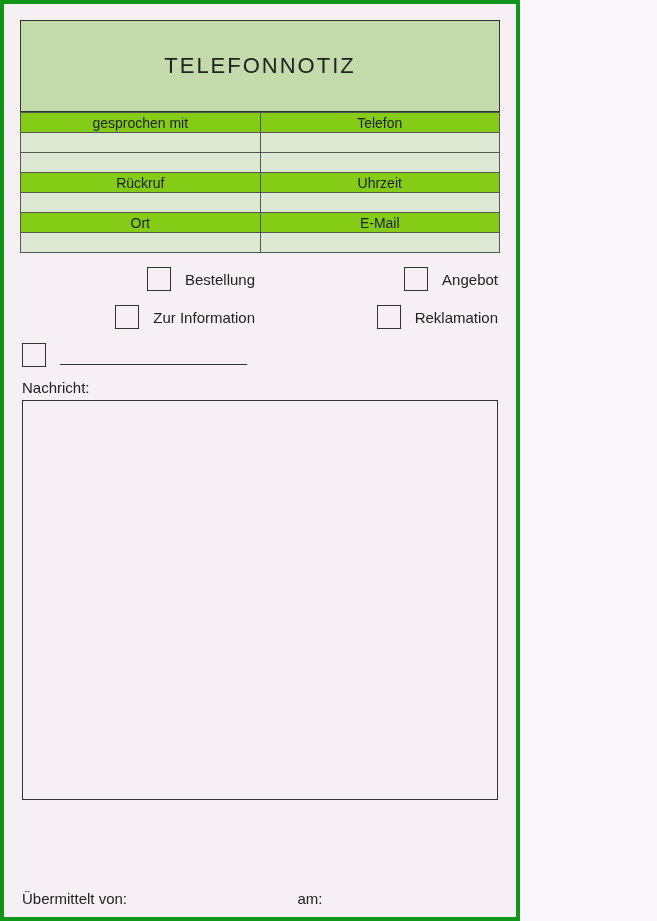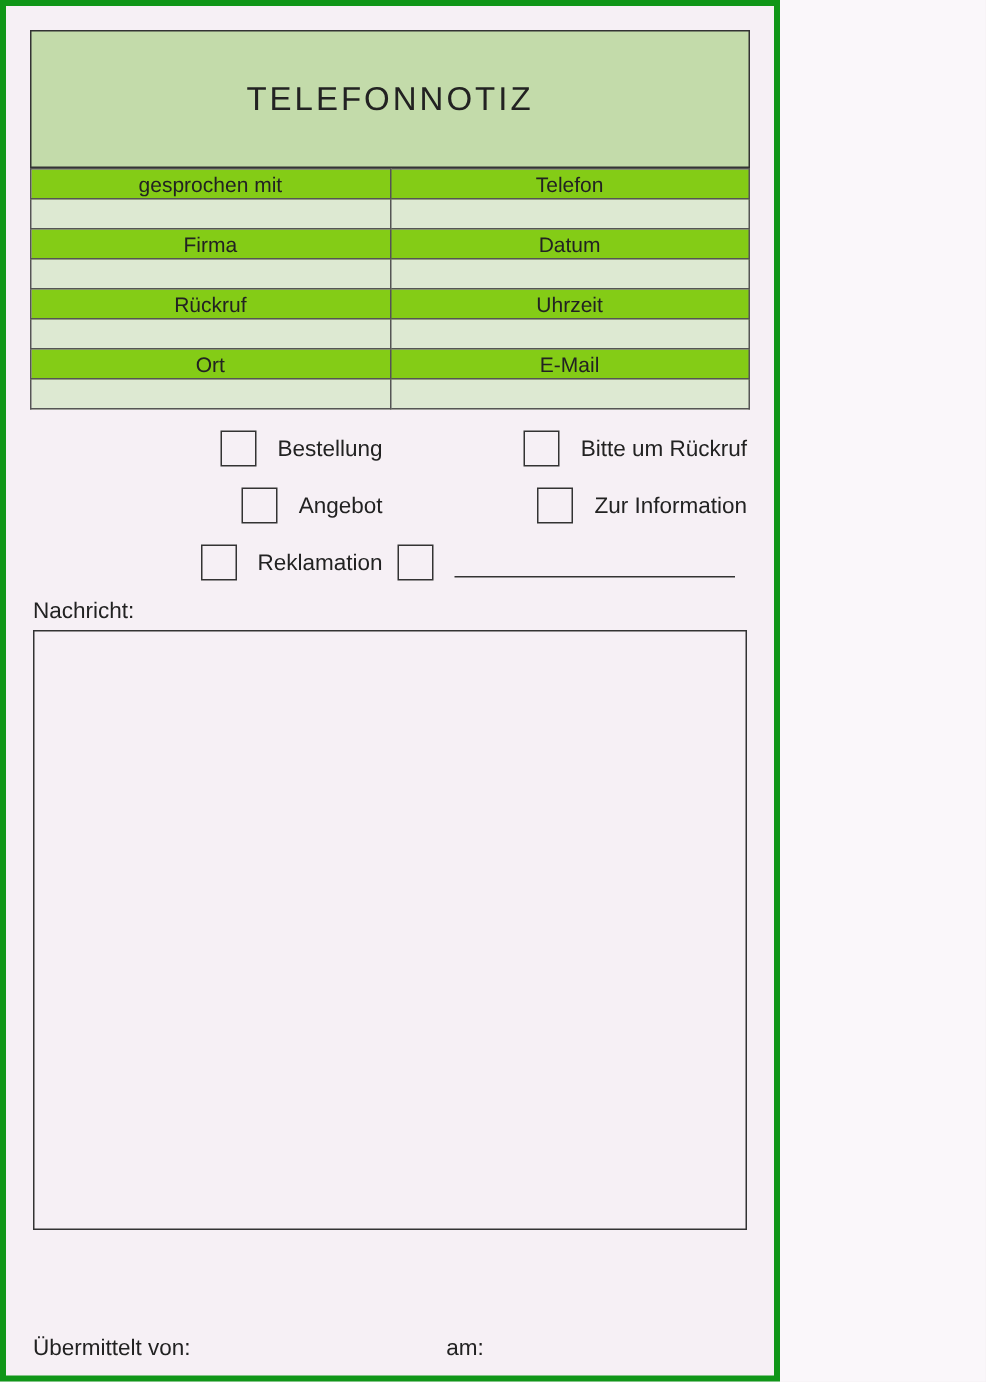--- a/index.html
+++ b/index.html
@@ -122,24 +122,20 @@
     <tbody>
         <tr>
       <td class="hdr">gesprochen mit</td>
       <td class="hdr">Telefon</td>
     </tr>
     <tr>
       <td class="val"></td>
       <td class="val"></td>
     </tr>
     <tr>
-      <td class="hdr">Firma</td>
-      <td class="hdr">Datum</td>
-    </tr>
-    <tr>
       <td class="val"></td>
       <td class="val"></td>
     </tr>
     <tr>
       <td class="hdr">Rückruf</td>
       <td class="hdr">Uhrzeit</td>
     </tr>
     <tr>
       <td class="val"></td>
       <td class="val"></td>
@@ -152,24 +148,20 @@
       <td class="val"></td>
       <td class="val"></td>
     </tr>
   </tbody>
     </table>
 
   <div class="checks">
     <div class="check-item">
       <div class="checkbox"></div>
       <span>Bestellung</span>
-    </div>
-    <div class="check-item">
-      <div class="checkbox"></div>
-      <span>Bitte um Rückruf</span>
     </div>
     <div class="check-item">
       <div class="checkbox"></div>
       <span>Angebot</span>
     </div>
     <div class="check-item">
       <div class="checkbox"></div>
       <span>Zur Information</span>
     </div>
     <div class="check-item">

